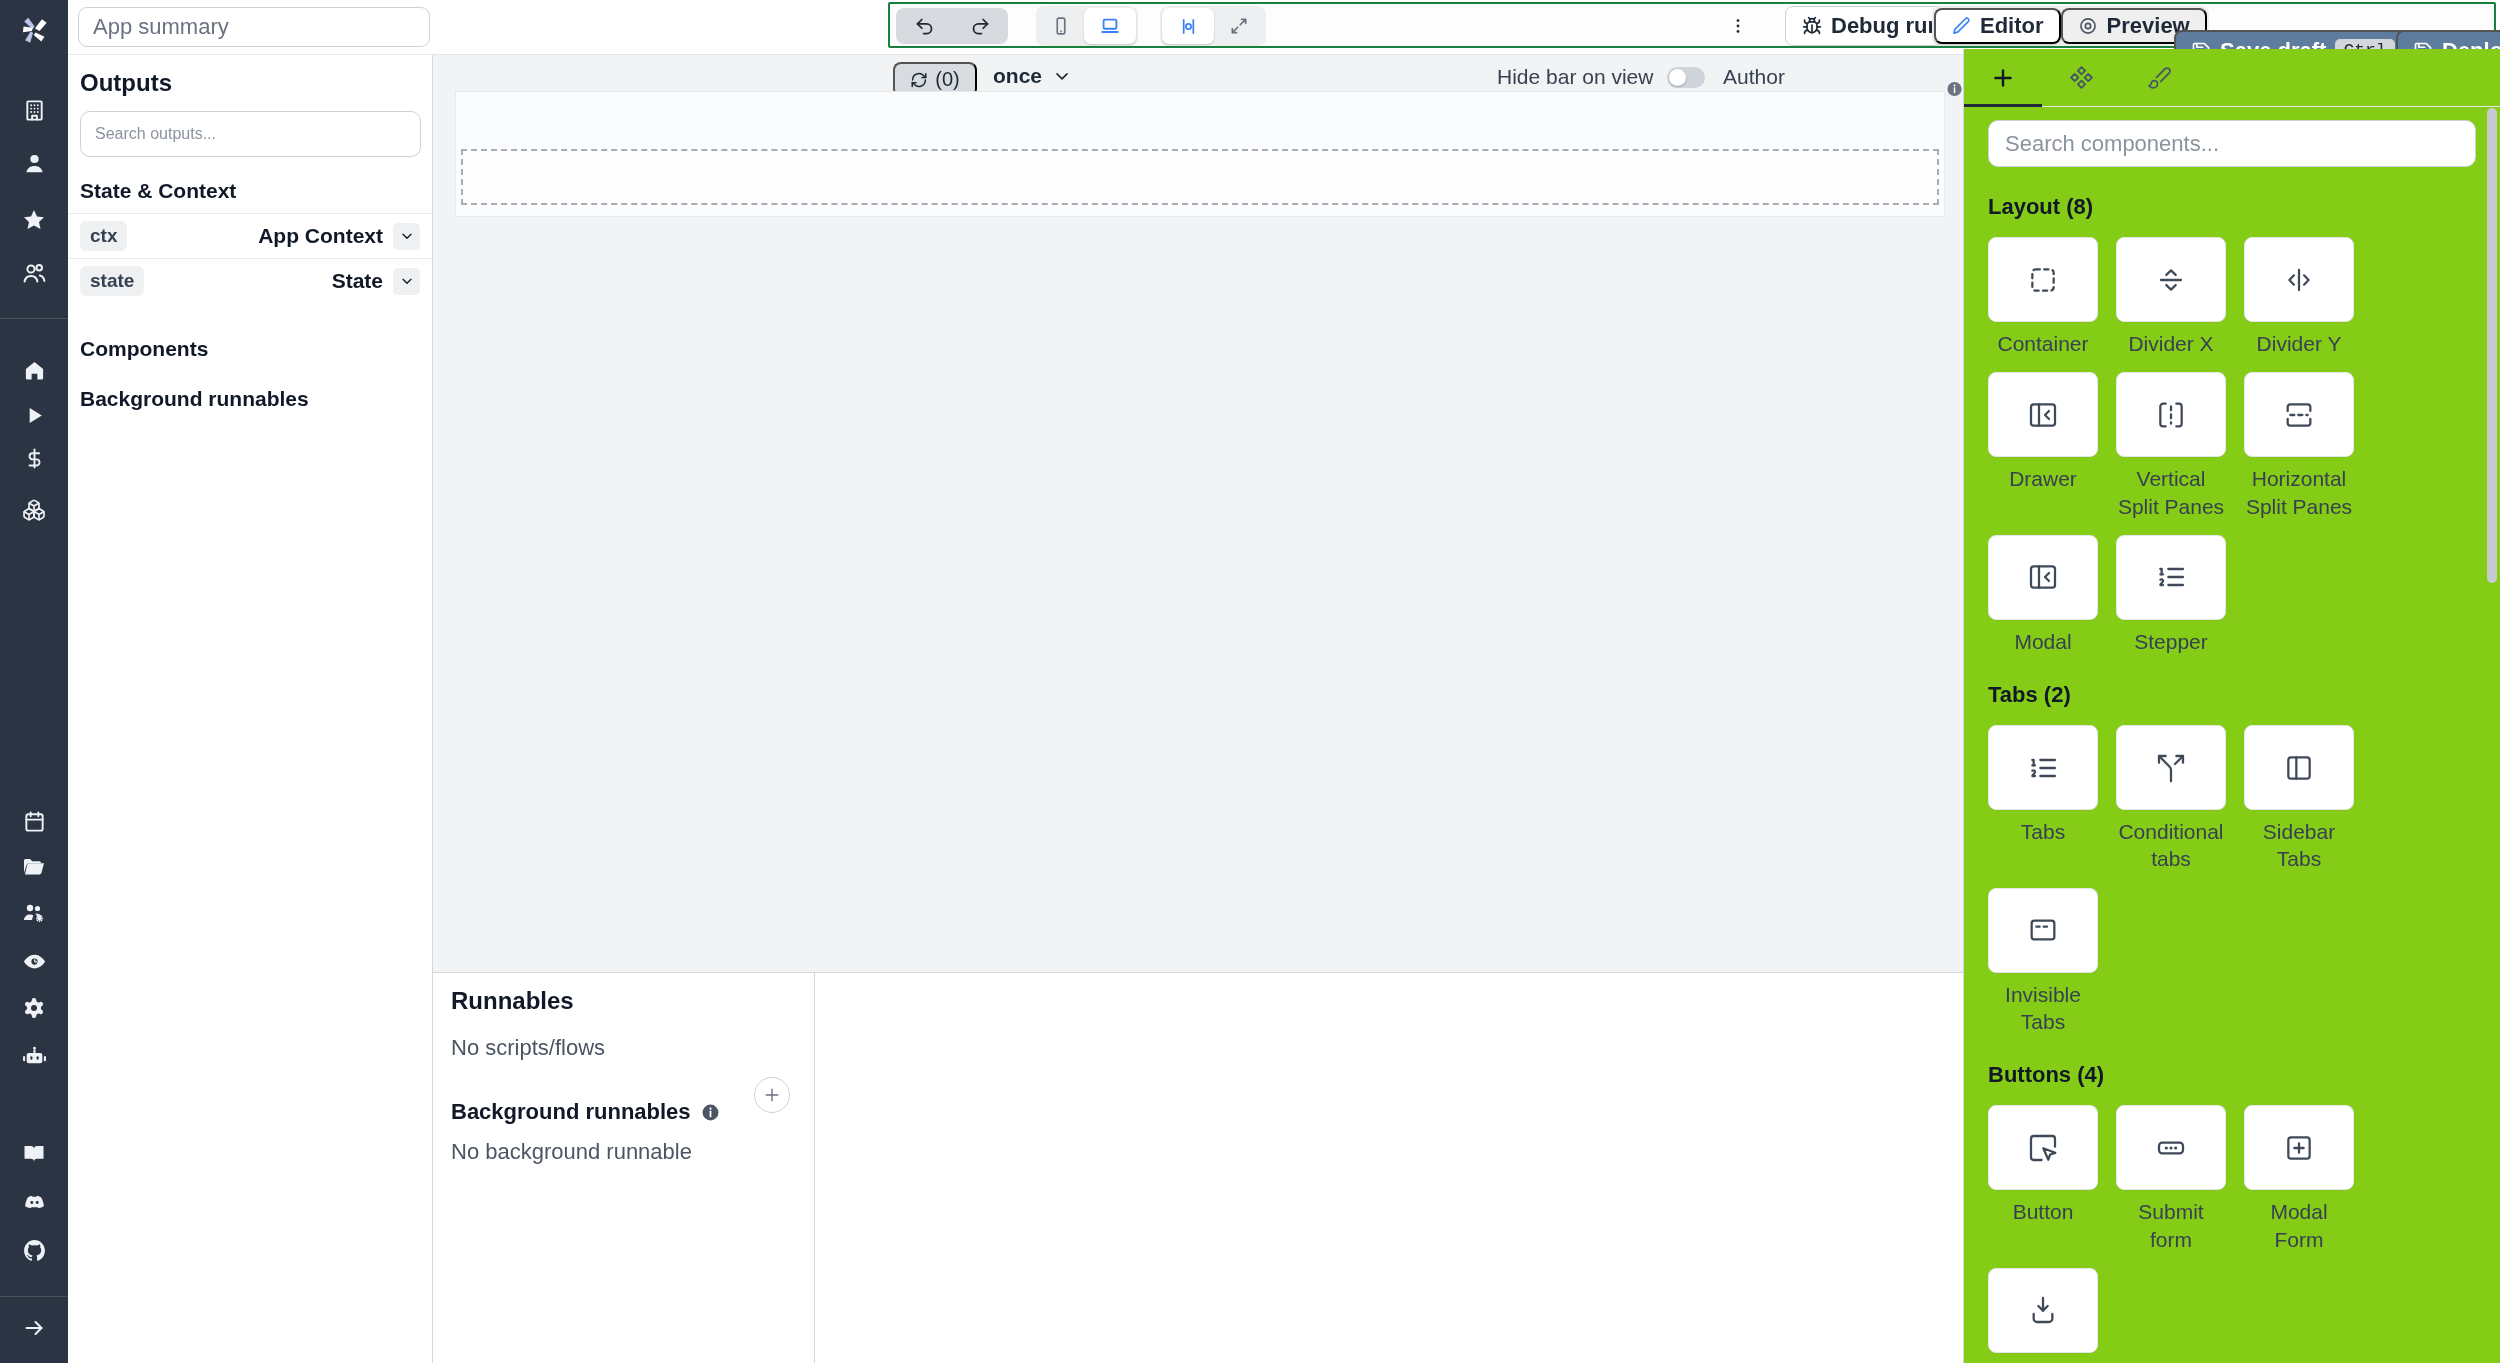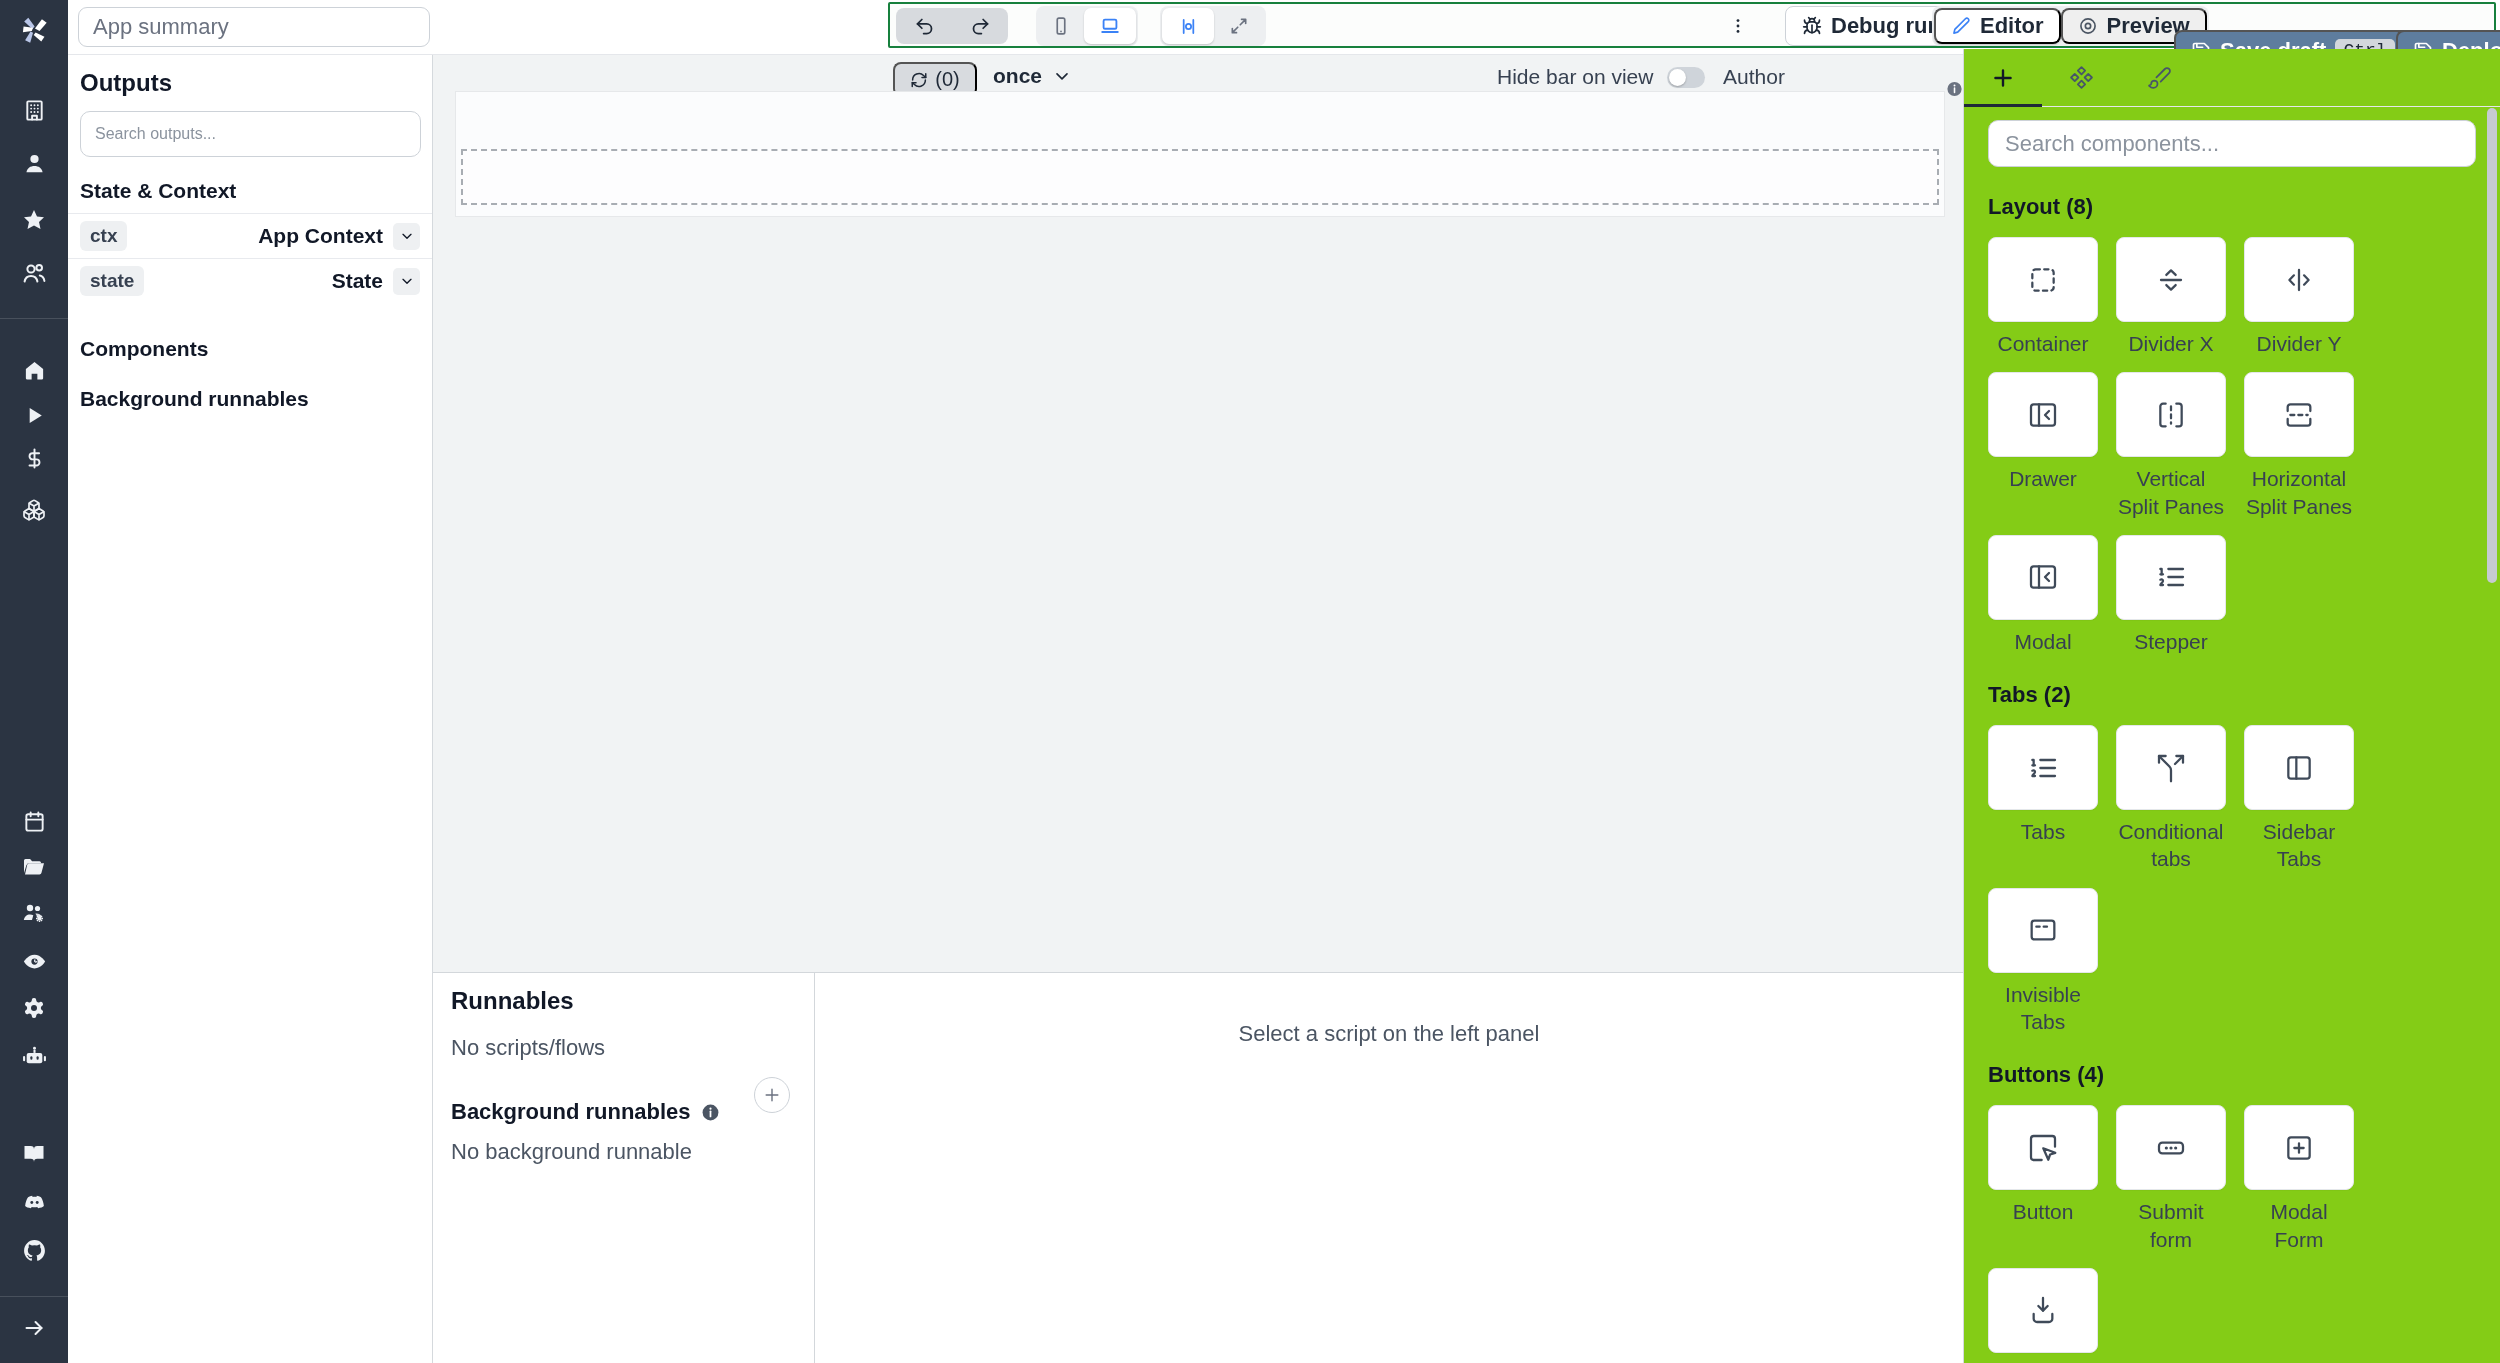--- a/index.html
+++ b/index.html
@@ -430,23 +430,20 @@
           <circle cx="12" cy="7.2" r="1.4" fill="#fff"></circle>
         </svg>
       </div>
       <button class="plus-btn">
         <svg class="s15" width="20" height="20" viewBox="0 0 24 24">
             <path d="M12 5v14M5 12h14"></path>
           </svg>
       </button>
       <div class="empty-txt" style="margin-top:14px">No background runnable</div>
     </div>
-    <div class="sel-col">
-      <span>Select a script on the left panel</span>
-    </div>
   </section>
 
   <aside class="comp">
     <div class="ctabs">
       <div class="ctab active">
         <svg class="s" width="26" height="26" viewBox="0 0 24 24" style="stroke-width:2.2">
             <path d="M12 5v14M5 12h14"></path>
           </svg>
       </div>
       <div class="ctab">

